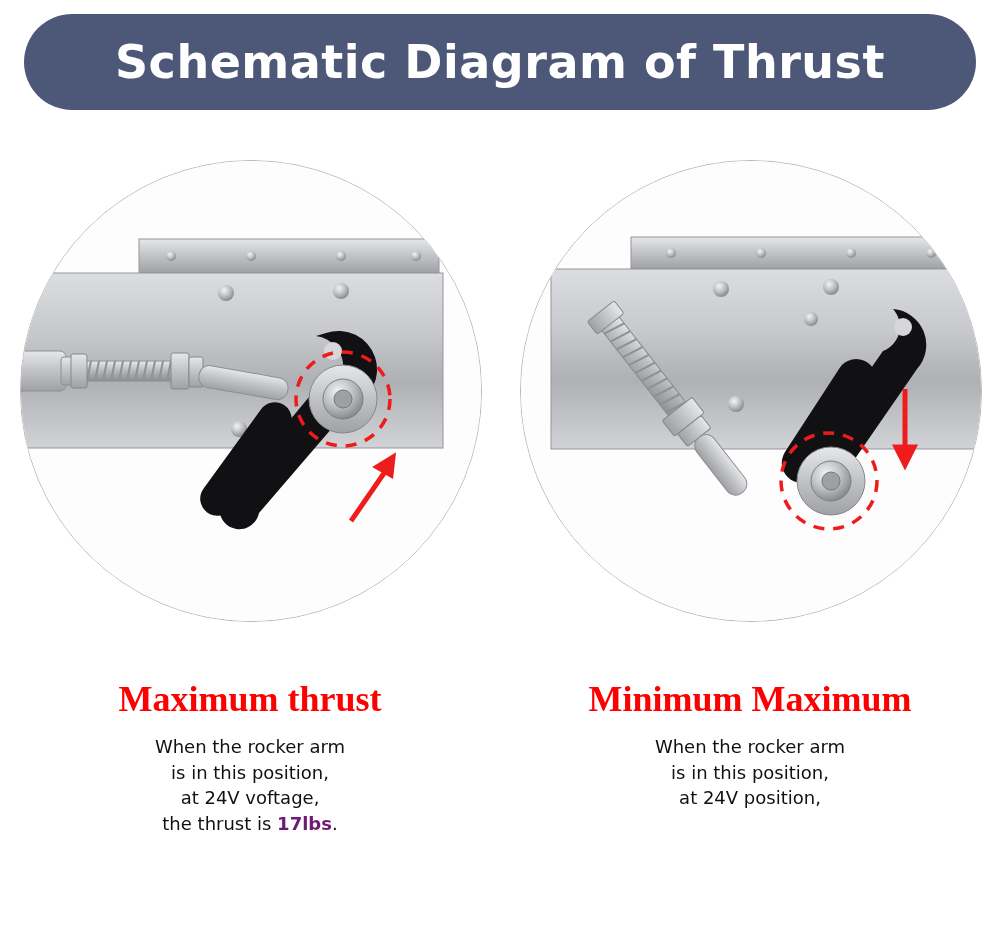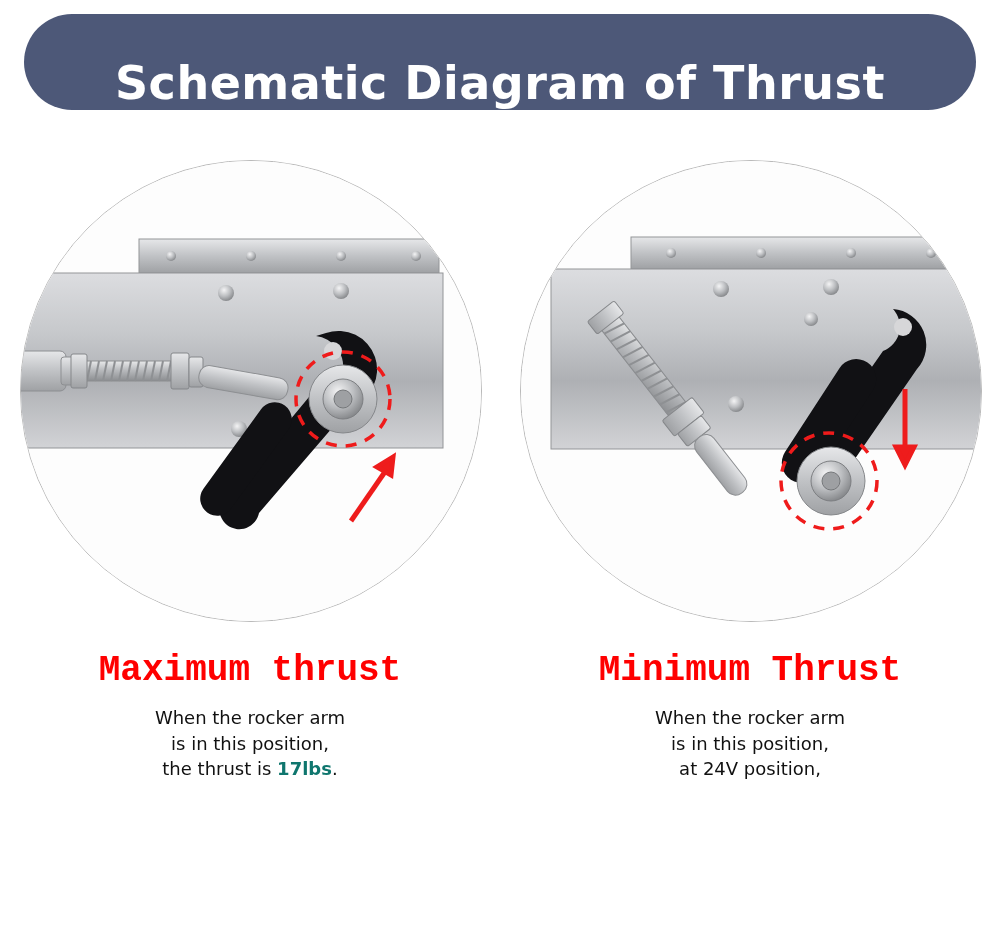--- a/index.html
+++ b/index.html
@@ -11,21 +11,21 @@
     position:relative;
   }
 
   
   .banner{
     position:absolute;
     left:24px; top:14px;
     width:952px; height:96px;
     background:#4d5878;
     border-radius:48px;
-    display:flex;align-items:flex-end;justify-content:center;
+    display:flex;align-items:center;justify-content:center;
   }
   .banner-text{
     color:#ffffff;
     font-size:46px;
     font-weight:bold;
     letter-spacing:0.5px;
     font-family:"DejaVu Sans", sans-serif;
     white-space:nowrap;
   }
 
@@ -58,30 +58,31 @@
   .caption{
     position:absolute;
     left:0;top:520px;width:500px;
     text-align:center;
   }
   .caption-title{
     color:#ff0000;
     font-size:36px;
     font-weight:bold;
     margin-bottom:14px;
-    font-family:Liberation Mono, monospace;
+    font-family:Liberation Serif, serif;
+    margin-top:28px;
   }
   .caption-body{
     color:#111111;
     font-size:18px;
     line-height:1.42;
     font-family:"DejaVu Sans", sans-serif;
   }
   .caption-body .val{
-    color:#0f766e;
+    color:#701a75;
     font-weight:bold;
   }
 </style>
 </head>
 <body>
 
 <div class="banner">
   <div class="banner-text">Schematic Diagram of Thrust</div>
 </div>
 
@@ -176,20 +177,21 @@
           <polygon points="372,296 356,306 370,314"></polygon>
         </g>
       </svg>
     </div>
 
     <div class="caption">
       <div class="caption-title">Maximum thrust</div>
       <div class="caption-body">
         <div>When the rocker arm</div>
         <div>is in this position,</div>
+        <div>at 24V voftage,</div>
         <div>
           <span>the thrust is </span><span class="val">17lbs</span><span>.</span>
         </div>
       </div>
     </div>
   </div>
 
   <div class="panel right">
 
     <div class="photo-circle">
@@ -271,21 +273,21 @@
         <circle cx="308" cy="320" r="48" fill="none" stroke="#ef1b1b" stroke-width="3.5" stroke-dasharray="11 9"></circle>
 
         <g stroke="#ee1c1c" stroke-width="5" fill="#ee1c1c">
           <line x1="384" y1="228" x2="384" y2="292"></line>
           <polygon points="384,304 375,286 393,286"></polygon>
         </g>
       </svg>
     </div>
 
     <div class="caption">
-      <div class="caption-title">Minimum Thrust</div>
+      <div class="caption-title">Minimum Maximum</div>
       <div class="caption-body">
         <div>When the rocker arm</div>
         <div>is in this position,</div>
         <div>at 24V position,</div>
       </div>
     </div>
   </div>
 
 </div>
 

